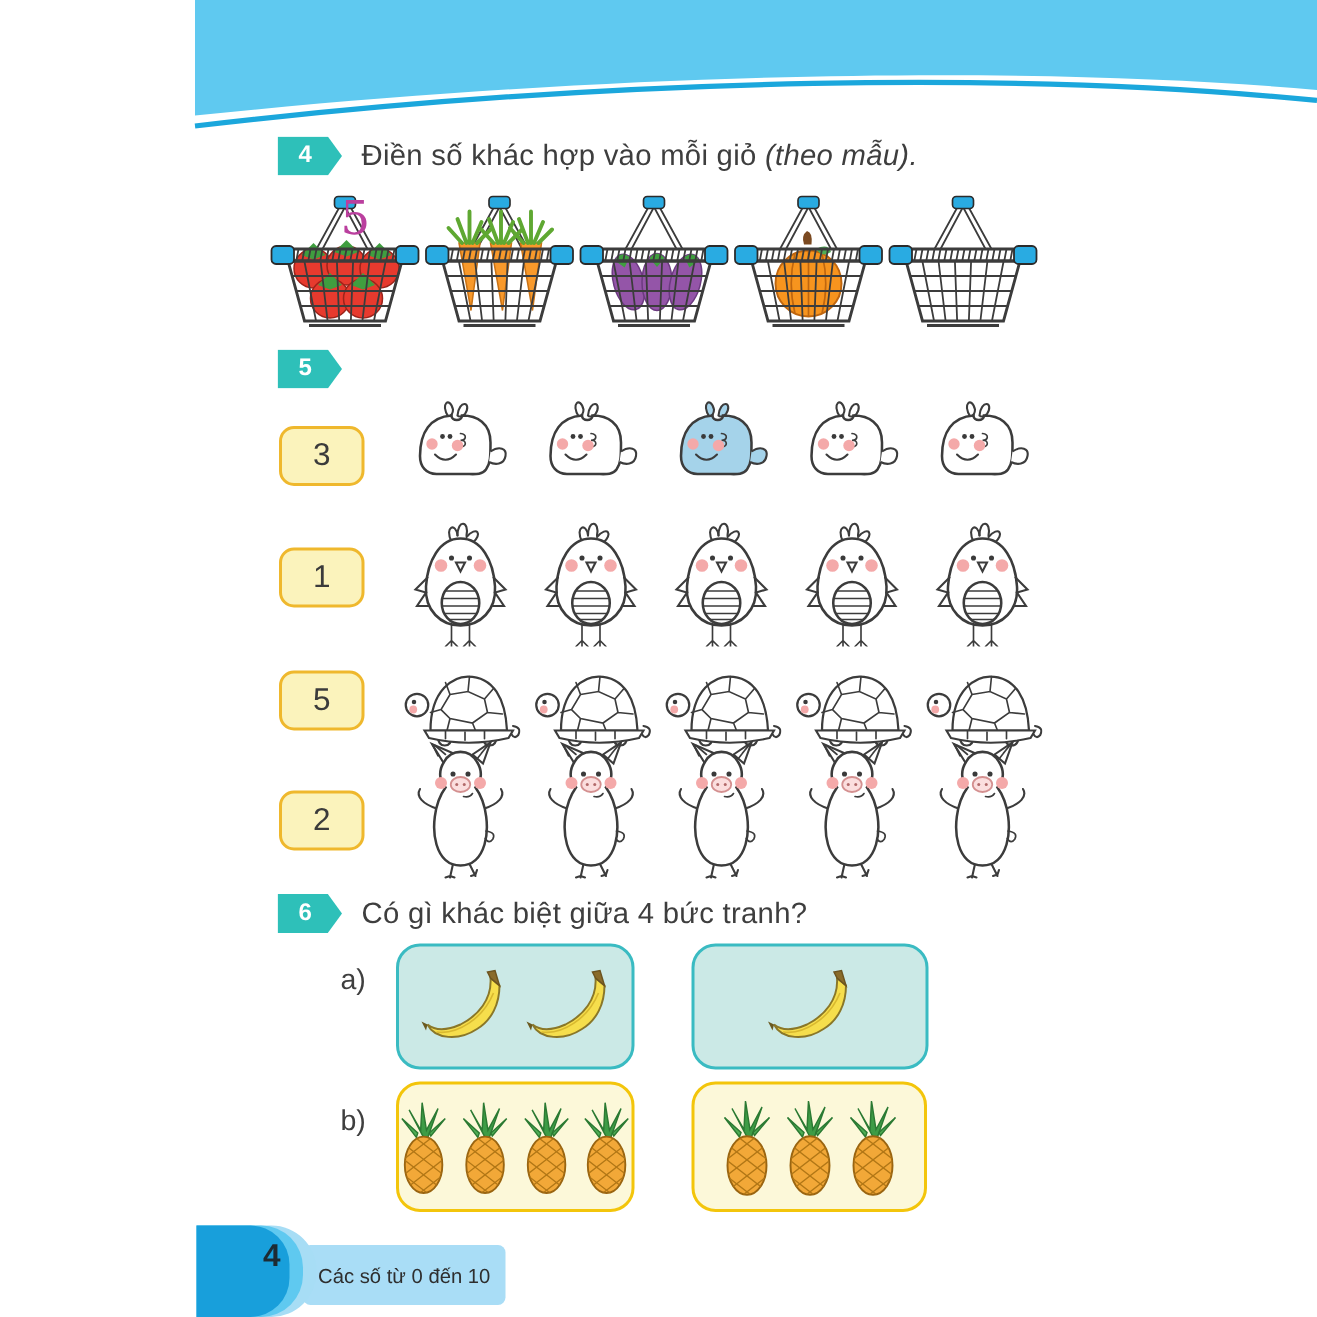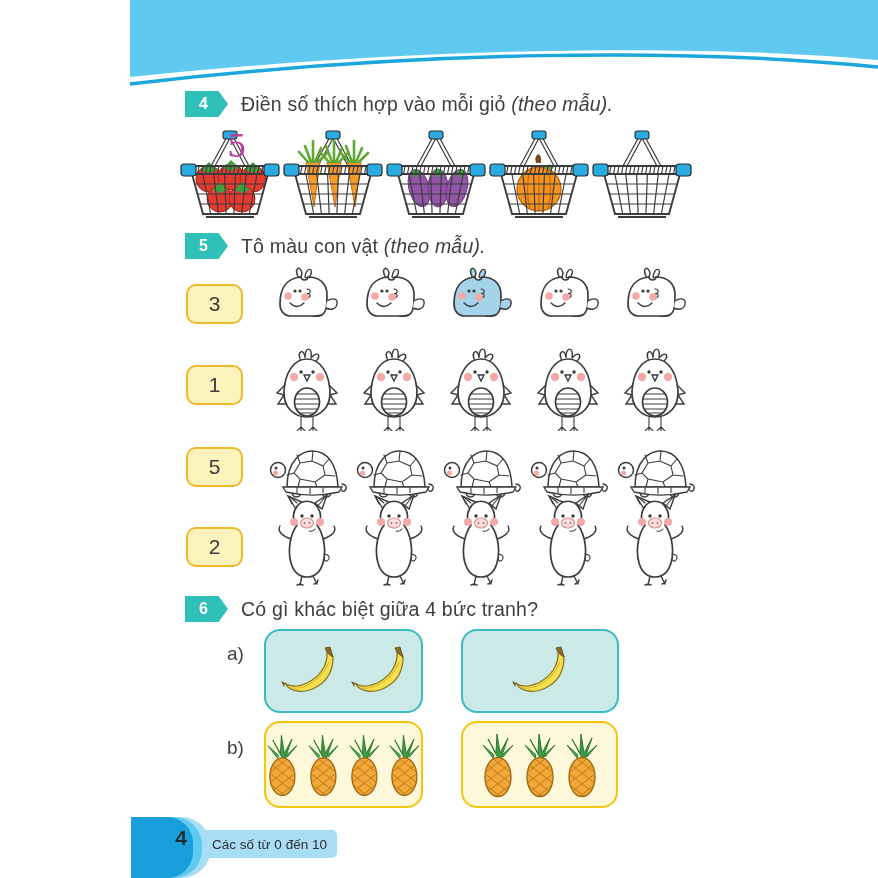--- a/index.html
+++ b/index.html
@@ -27,21 +27,21 @@
   .cbox.teal{background:#CBE9E6;border:2.5px solid #3ABBC2;}
   .cbox.yellow{background:#FCF8D9;border:2.5px solid #F3C50B;}
   .f-light{position:absolute;left:131px;top:817px;width:80px;height:61px;background:#A7DDF5;
            border-radius:0 30px 30px 0;z-index:2;}
   .f-mid{position:absolute;left:131px;top:817px;width:71px;height:61px;background:#5FC9F0;
          border-radius:0 28px 28px 0;z-index:3;}
   .f-dark{position:absolute;left:131px;top:817px;width:62px;height:61px;background:#189FDB;
           border-radius:0 26px 26px 0;z-index:4;}
   .f-num{position:absolute;left:131px;top:826px;width:56px;text-align:right;font-size:21px;
          font-weight:bold;color:#1d2b33;z-index:5;}
-  .f-pill{position:absolute;left:202px;top:830px;width:135px;height:28px;background:#A9DDF6;
+  .f-pill{position:absolute;left:202px;top:830px;width:135px;height:40px;background:#A9DDF6;
           border-radius:5px;display:flex;align-items:center;justify-content:center;
           font-size:13.5px;color:#2e2e2e;z-index:1;}
   
   .s{stroke:#3c3c3c;stroke-width:1.4;}
   .s2{stroke:#3c3c3c;stroke-width:1.7;}
   .ln{fill:none;stroke:#3c3c3c;stroke-width:1.4;stroke-linecap:round;}
   .ln2{fill:none;stroke:#3c3c3c;stroke-width:1.1;stroke-linecap:round;}
   .lnf{fill:#fff;stroke:#3c3c3c;stroke-width:1.4;}
   .lnf2{fill:#fff;stroke:#3c3c3c;stroke-width:1.5;}
   .bodyf{fill:#fff;stroke:#3c3c3c;stroke-width:1.7;}
@@ -56,21 +56,21 @@
   <svg class="wave" width="878" height="96">
     <path d="M130,0 H878 V60 C700,44 430,46 130,77 Z" fill="#5FC9F0"></path>
     <path d="M130,84 C420,50 690,48 878,67" stroke="#1BA7DC" stroke-width="3.5" fill="none"></path>
   </svg>
 
   <div class="exheader" style="top:91px">
     <div class="badge">
       <span>4</span>
     </div>
     <div class="extitle">
-      <span>Điền số thích hợp vào mỗi giỏ </span><span class="it">(theo mẫu).</span>
+      <span>Điền số khác hợp vào mỗi giỏ </span><span class="it">(theo mẫu).</span>
     </div>
   </div>
   <div class="baskets-row">
       <div class="basket"><svg width="100" height="105" viewBox="0 0 100 105">
   <path d="M31,44 L48,13 M35,44 L50,16 M69,44 L52,13 M65,44 L50,16" class="bs"></path>
   <rect x="43" y="9" width="14" height="8" rx="2.5" fill="#29ABE2" stroke="#2b2b2b" stroke-width="1.1"></rect>
   <circle cx="29" cy="57" r="13" fill="#E73A2E" stroke="#9C241B" stroke-width="1"></circle>
 <polygon points="21,48 29,40 37,48 29,51" fill="#3F9E3F"></polygon>
           <circle cx="51" cy="55" r="13" fill="#E73A2E" stroke="#9C241B" stroke-width="1"></circle>
 <polygon points="43,46 51,38 59,46 51,49" fill="#3F9E3F"></polygon>
@@ -155,23 +155,20 @@
   <rect x="1" y="42" width="15" height="12" rx="3" fill="#29ABE2" stroke="#2b2b2b" stroke-width="1.2"></rect>
   <rect x="84" y="42" width="15" height="12" rx="3" fill="#29ABE2" stroke="#2b2b2b" stroke-width="1.2"></rect>
   </svg></div>
     </div>
   <div class="sample">5</div>
 
   <div class="exheader" style="top:233px">
     <div class="badge">
       <span>5</span>
     </div>
-    <div class="extitle">
-      <span>Tô màu con vật </span><span class="it">(theo mẫu).</span>
-    </div>
   </div>
 
   <div class="numbox" style="top:284px">3</div>
   <div class="animal-row" style="top:264px">
       <div class="acell">
         <svg width="66" height="62" viewBox="0 0 66 62">
     <path d="M25,14 C19,5 26,0 28,9 C28,12 27,13 25,14 Z" fill="#ffffff" class="s"></path>
     <path d="M31,13 C32,2 41,4 36,12 C34,14 32,14 31,13 Z" fill="#ffffff" class="s"></path>
     <path d="M27,13 a3.5,3 0 0 0 7,0 C44,13 53,18 53,31 C53,40 53,45 50,49 C47,53 42,52 36,52 L17,52 C10,52 6,47 6,40 C6,24 13,14 27,13 Z" fill="#ffffff" class="s2"></path>
     <path d="M53,37 C59,33 64,35 63,40 C62,46 56,46 52,44" fill="#ffffff" class="s"></path>

